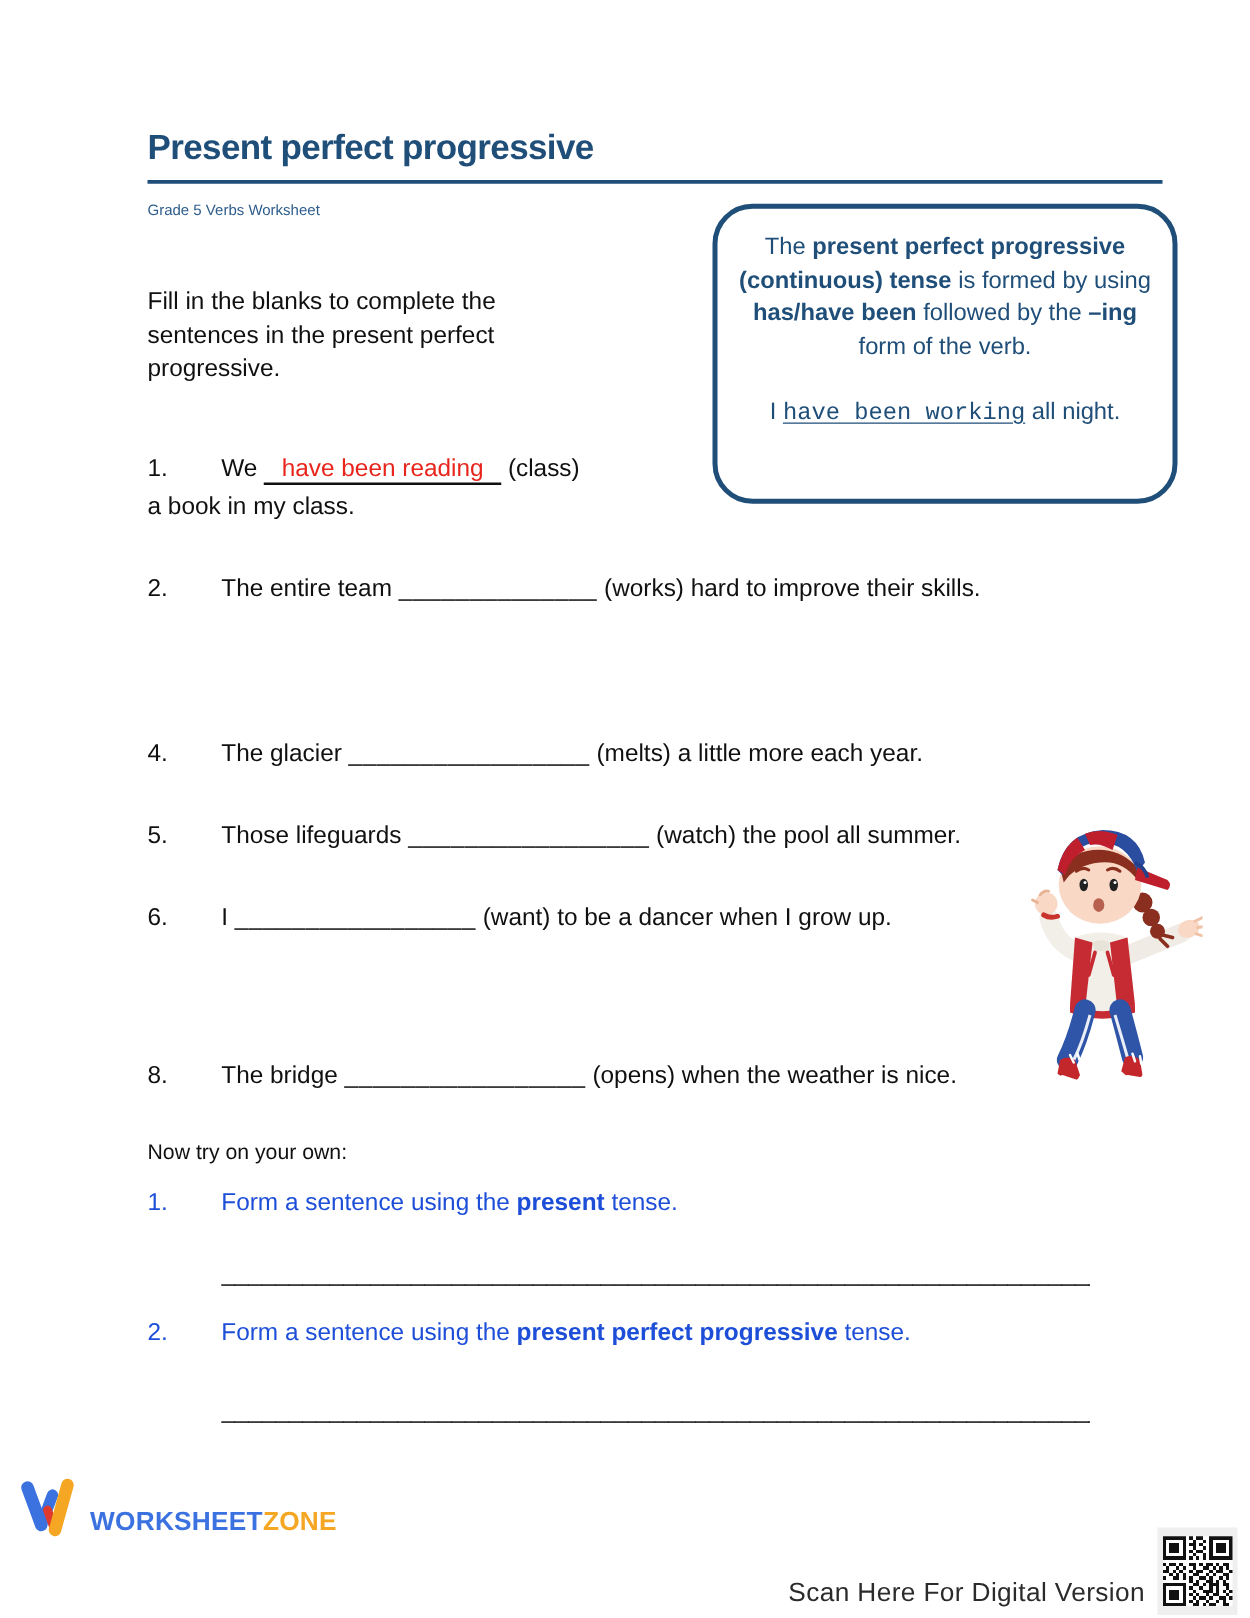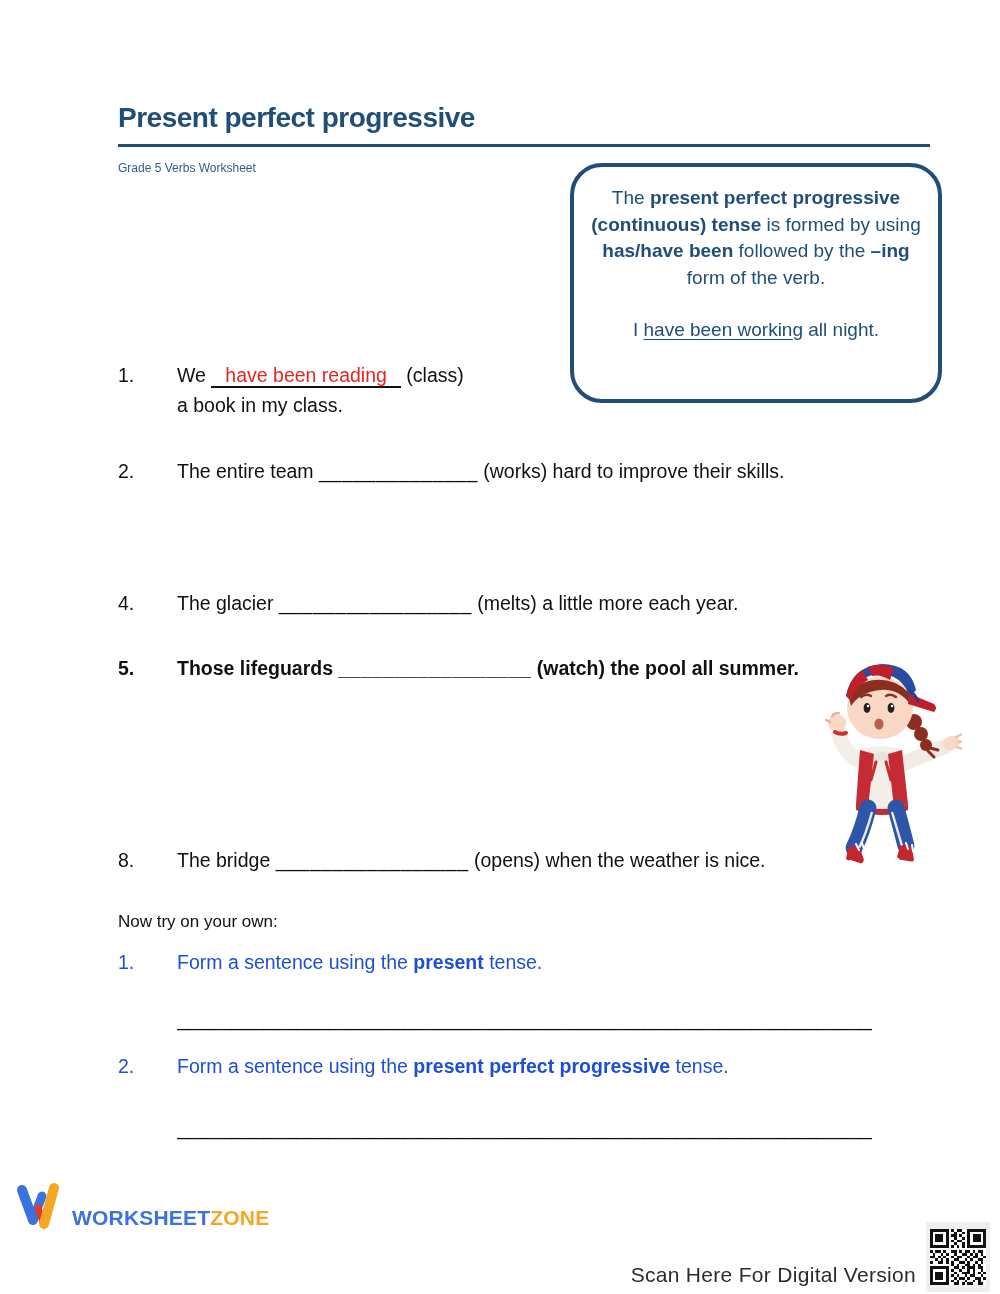--- a/index.html
+++ b/index.html
@@ -24,32 +24,32 @@
   }
   
   .info-box {
     position:absolute; left:570px; top:163px; width:372px; height:240px;
     border:4px solid #1f4e79; border-radius:32px;
     padding:18px 16px 0 16px; text-align:center;
     color:#1f4e79; font-size:19px; line-height:26.5px;
   }
   .info-box b { font-weight:bold; }
   .box-example { margin-top:26px; }
-  .u-underline { text-decoration:underline; text-underline-offset:3px; }
+  .u-underline { text-decoration:underline; text-underline-offset:3px;font-family:Liberation Mono, monospace; }
   
   .instructions {
     position:absolute; left:118px; top:228px; width:352px;
     font-size:19.5px; line-height:27px; color:#101010;
   }
   .q {
     position:absolute; left:118px; width:800px;
     font-size:19.5px; line-height:30px; color:#101010; white-space:nowrap;
   }
   .q-num { display:inline-block; width:59px; }
-  .q-cont { margin-left:59px; white-space:nowrap; }
+  .q-cont { white-space:nowrap; }
   .answer-blank {
     color:#e8251d; border-bottom:2px solid #101010; padding:0 14px;
   }
   .blank-text { letter-spacing:0.5px; }
   .own-heading {
     position:absolute; left:118px; top:912px;
     font-size:17px; color:#101010;
   }
   .own-item {
     position:absolute; left:118px; width:800px;
@@ -85,39 +85,43 @@
 
   <div class="title">Present perfect progressive</div>
   <div class="title-rule"></div>
   <div class="subtitle">Grade 5 Verbs Worksheet</div>
 
   <div class="info-box">
     <div><span>The </span><b>present perfect progressive (continuous) tense</b><span> is formed by using </span><b>has/have been</b><span> followed by the </span><b>–ing</b><span> form of the verb.</span></div>
     <div class="box-example"><span>I </span><span class="u-underline">have been working</span><span> all night.</span></div>
   </div>
 
+  <div class="instructions">Fill in the blanks to complete the sentences in the present perfect progressive.</div>
 
   <div class="q" style="top:360px;">
     <span class="q-num">1.</span><span>We </span><span class="answer-blank">have been reading</span><span> (class)</span>
     <div class="q-cont">a book in my class.</div>
   </div>
 
   <div class="q" style="top:456px;">
     <span class="q-num">2.</span><span>The entire team </span><span class="blank-text">______________</span><span> (works) hard to improve their skills.</span>
   </div>
 
 
   <div class="q" style="top:588px;">
     <span class="q-num">4.</span><span>The glacier </span><span class="blank-text">_________________</span><span> (melts) a little more each year.</span>
   </div>
 
-  <div class="q" style="top:653px;font-weight:bold;">
+  <div class="q" style="top:653px;">
     <span class="q-num">5.</span><span>Those lifeguards </span><span class="blank-text">_________________</span><span> (watch) the pool all summer.</span>
   </div>
 
+  <div class="q" style="top:719px;">
+    <span class="q-num">6.</span><span>I </span><span class="blank-text">_________________</span><span> (want) to be a dancer when I grow up.</span>
+  </div>
 
 
   <div class="q" style="top:845px;">
     <span class="q-num">8.</span><span>The bridge </span><span class="blank-text">_________________</span><span> (opens) when the weather is nice.</span>
   </div>
 
   <div class="own-heading">Now try on your own:</div>
 
   <div class="own-item" style="top:951px;">
     <span class="q-num">1.</span><span>Form a sentence using the </span><b>present</b><span> tense.</span>

